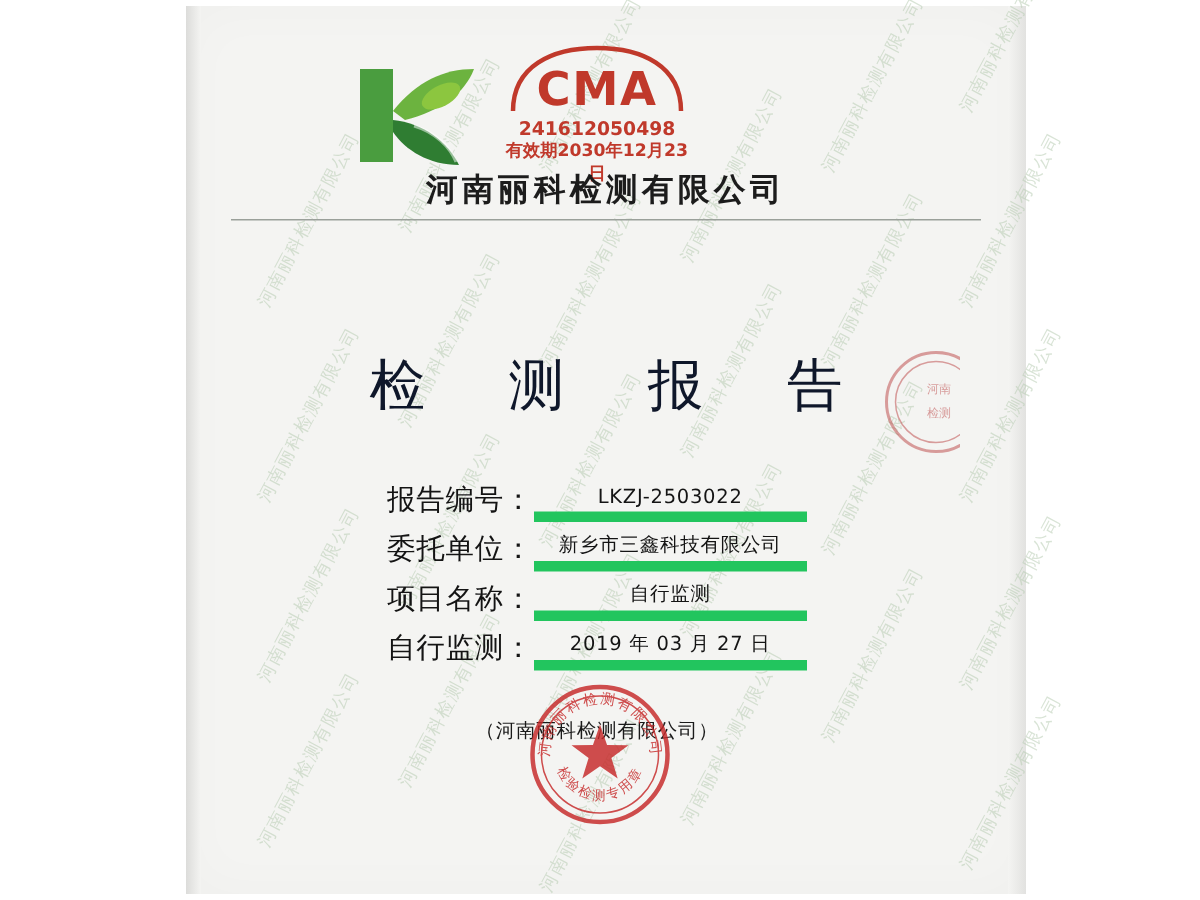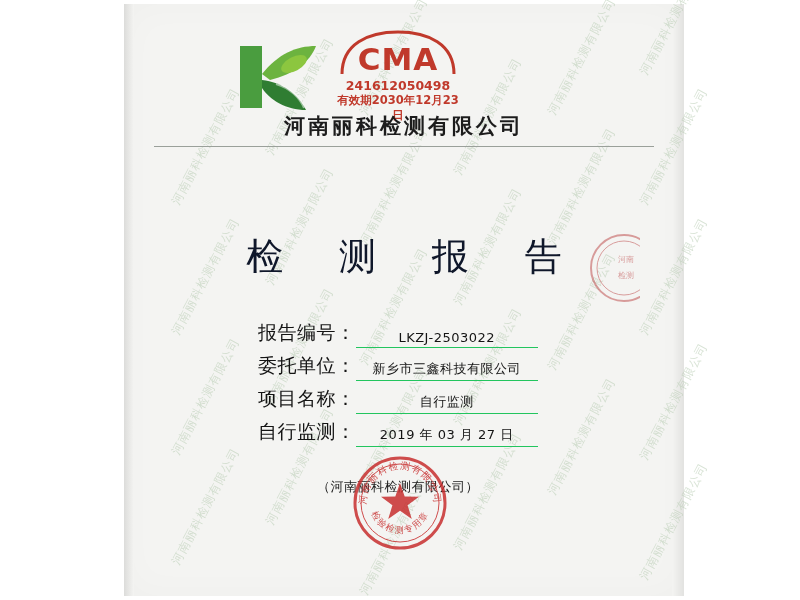--- a/index.html
+++ b/index.html
@@ -166,21 +166,21 @@
   .field-label {
     font-family: "DejaVu Sans", sans-serif;
     font-size: 19px;
     color: #141414;
     letter-spacing: 0.5px;
     white-space: nowrap;
     padding-bottom: 2px;
   }
   .field-value {
     flex: 1;
-    border-bottom: 1px solid #22c55e;
+    border-bottom: 7px solid #22c55e;
     text-align: center;
     font-family: "DejaVu Sans", sans-serif;
     font-size: 13px;
     color: #141414;
     padding-bottom: 2px;
     letter-spacing: 0.5px;
   }
 
   
   .seal-note {

